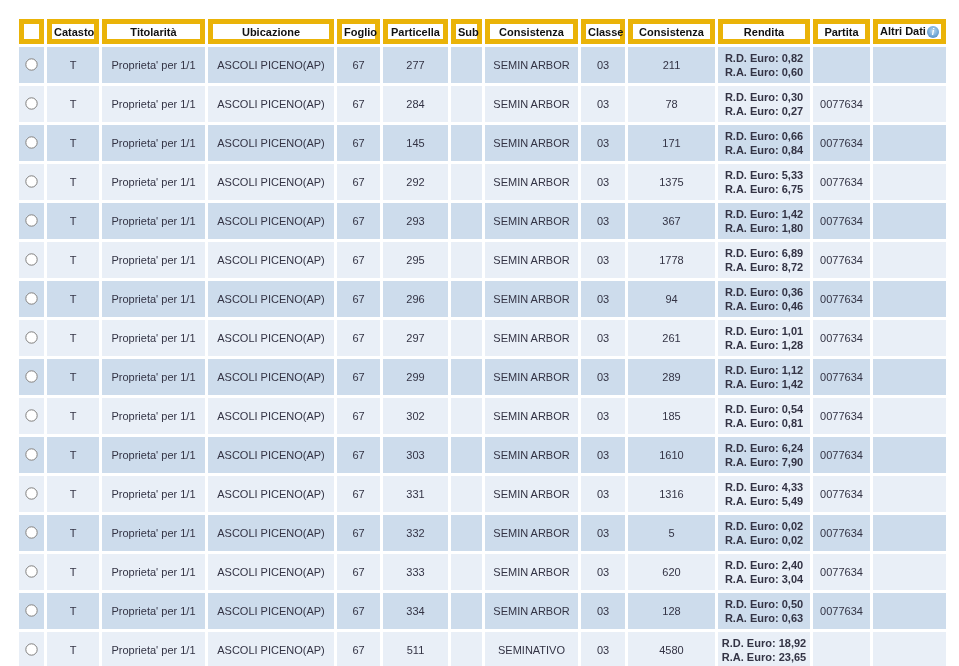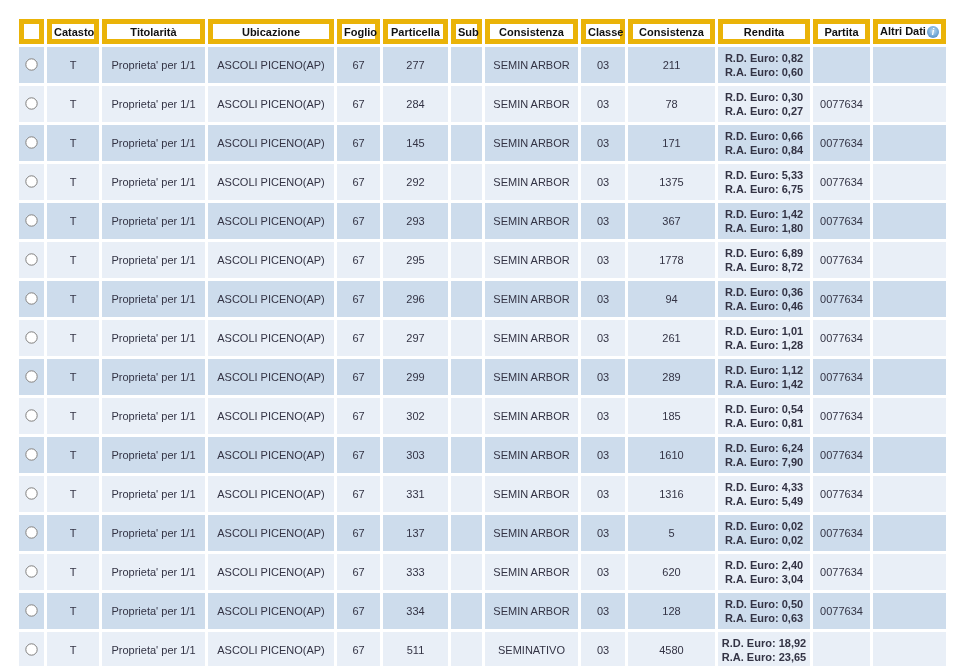--- a/index.html
+++ b/index.html
@@ -314,21 +314,21 @@
     </td>
     <td>0077634</td>
     <td></td>
   </tr>
       <tr class="odd">
     <td class="radio-cell"><input type="radio" name="row-select" style=""></td>
     <td>T</td>
     <td>Proprieta' per 1/1</td>
     <td>ASCOLI PICENO(AP)</td>
     <td>67</td>
-    <td>137</td>
+    <td>332</td>
     <td></td>
     <td>SEMIN ARBOR</td>
     <td>03</td>
     <td>5</td>
     <td class="rendita">
       <div>R.D. Euro: 0,02</div>
       <div>R.A. Euro: 0,02</div>
     </td>
     <td>0077634</td>
     <td></td>

